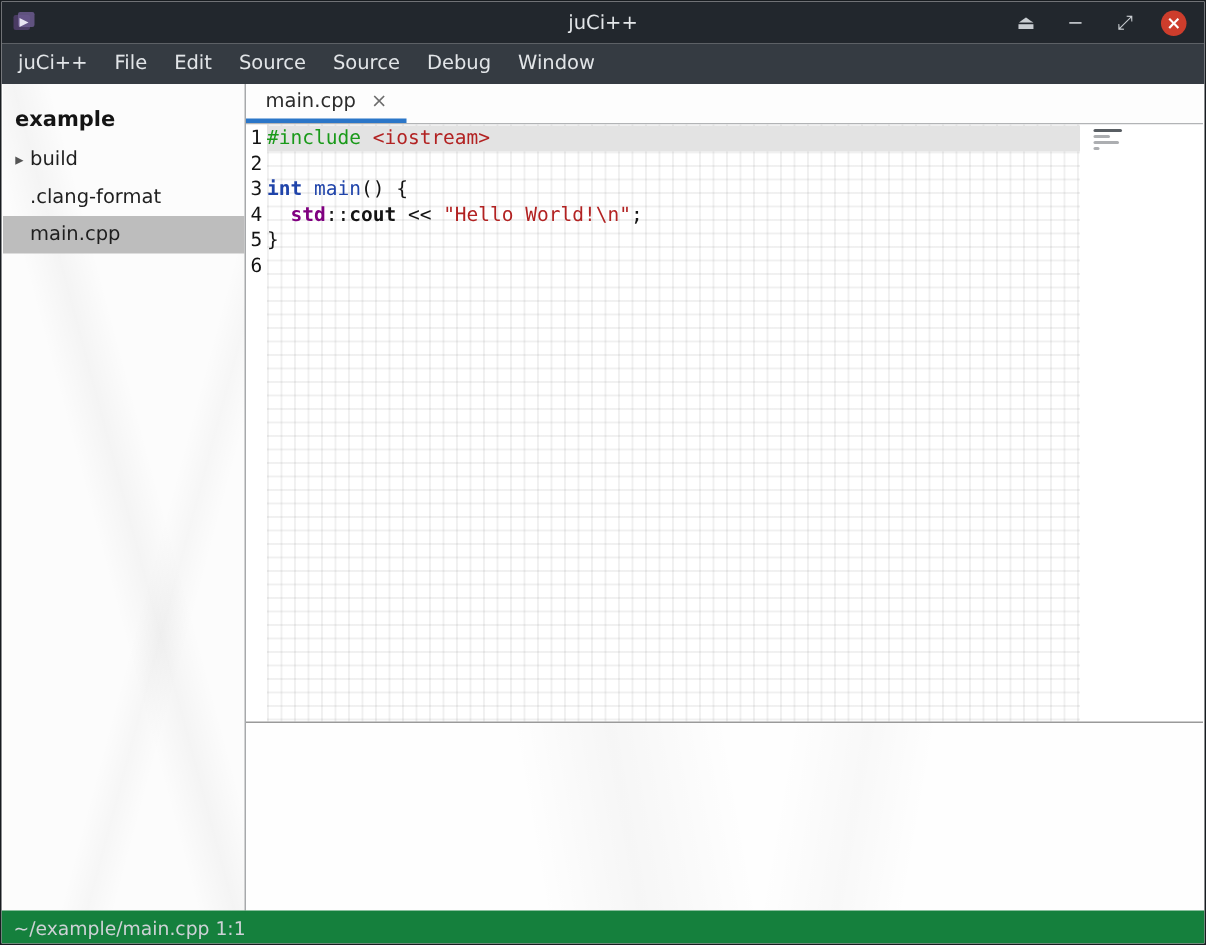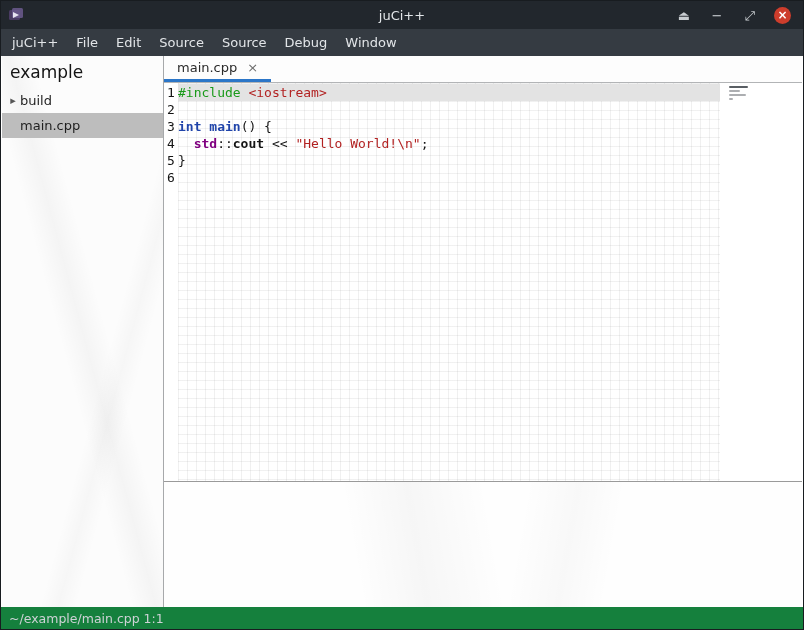--- a/index.html
+++ b/index.html
@@ -49,21 +49,21 @@
 
   
   .sidebar {
     width: 162px; flex: none; border-right: 1px solid #a7a9ab;
     background:
       linear-gradient(75deg, transparent 42%, rgba(0,0,0,0.03) 50%, transparent 58%),
       linear-gradient(105deg, transparent 60%, rgba(0,0,0,0.025) 66%, transparent 72%),
       #fcfcfc;
   }
   .sidebar-header {
-    font-weight: normal; color: #141414; padding: 6px 8px 6px 8px; font-size: 17px;
+    font-weight: bold; color: #141414; padding: 16px 8px 6px 8px; font-size: 14px;
   }
   .tree-item {
     height: 25px; display: flex; align-items: center; color: #1f1f1f; font-size: 13px;
   }
   .tree-item .expander {
     width: 16px; flex: none; text-align: center; color: #555; font-size: 11px; padding-left: 6px;
   }
   .tree-item .tree-label { padding-left: 2px; }
   .tree-item.selected { background: #bdbdbd; }
 
@@ -96,21 +96,21 @@
       linear-gradient(rgba(110,110,110,0.10) 1px, transparent 1px),
       linear-gradient(90deg, rgba(110,110,110,0.10) 1px, transparent 1px);
     background-size: 9px 9px;
   }
   .code-line { height: 17px; white-space: pre; color: #141414; }
   .code-line.hl { background: #e3e3e3; }
 
   .tk-preproc   { color: #1a9a1a; text-align: center; }
   .tk-string    { color: #b22222; margin-top: 20px; }
   .tk-type      { color: #2044aa; font-weight: bold; }
-  .tk-func      { color: #2044aa; font-weight: bold; text-align: center; }
+  .tk-func      { color: #2044aa; font-weight: normal; text-align: center; }
   .tk-namespace { color: #800080; font-weight: bold; }
   .tk-bold      { color: #141414; font-weight: bold; margin-top: 28px; }
   .tk-plain     { color: #141414; }
 
   .minimap { position: absolute; top: 3px; left: 565px; width: 22px; }
   .minimap .mm-line { height: 2px; margin-bottom: 2px; background: #474c52; border-radius: 1px; }
 
   
   .bottom-pane {
     flex: 1; background:
@@ -156,20 +156,24 @@
 
 <div class="main-row">
 
   <div class="sidebar">
     <div class="sidebar-header">example</div>
     <div id="file-tree">
         <div class="tree-item">
           <span class="expander">▸</span>
           <span class="tree-label">build</span>
         </div>
+        <div class="tree-item">
+          <span class="expander"></span>
+          <span class="tree-label">.clang-format</span>
+        </div>
         <div class="tree-item selected">
           <span class="expander"></span>
           <span class="tree-label">main.cpp</span>
         </div>
       </div>
   </div>
 
   <div class="content">
 
     <div class="tabbar" id="tabbar">

